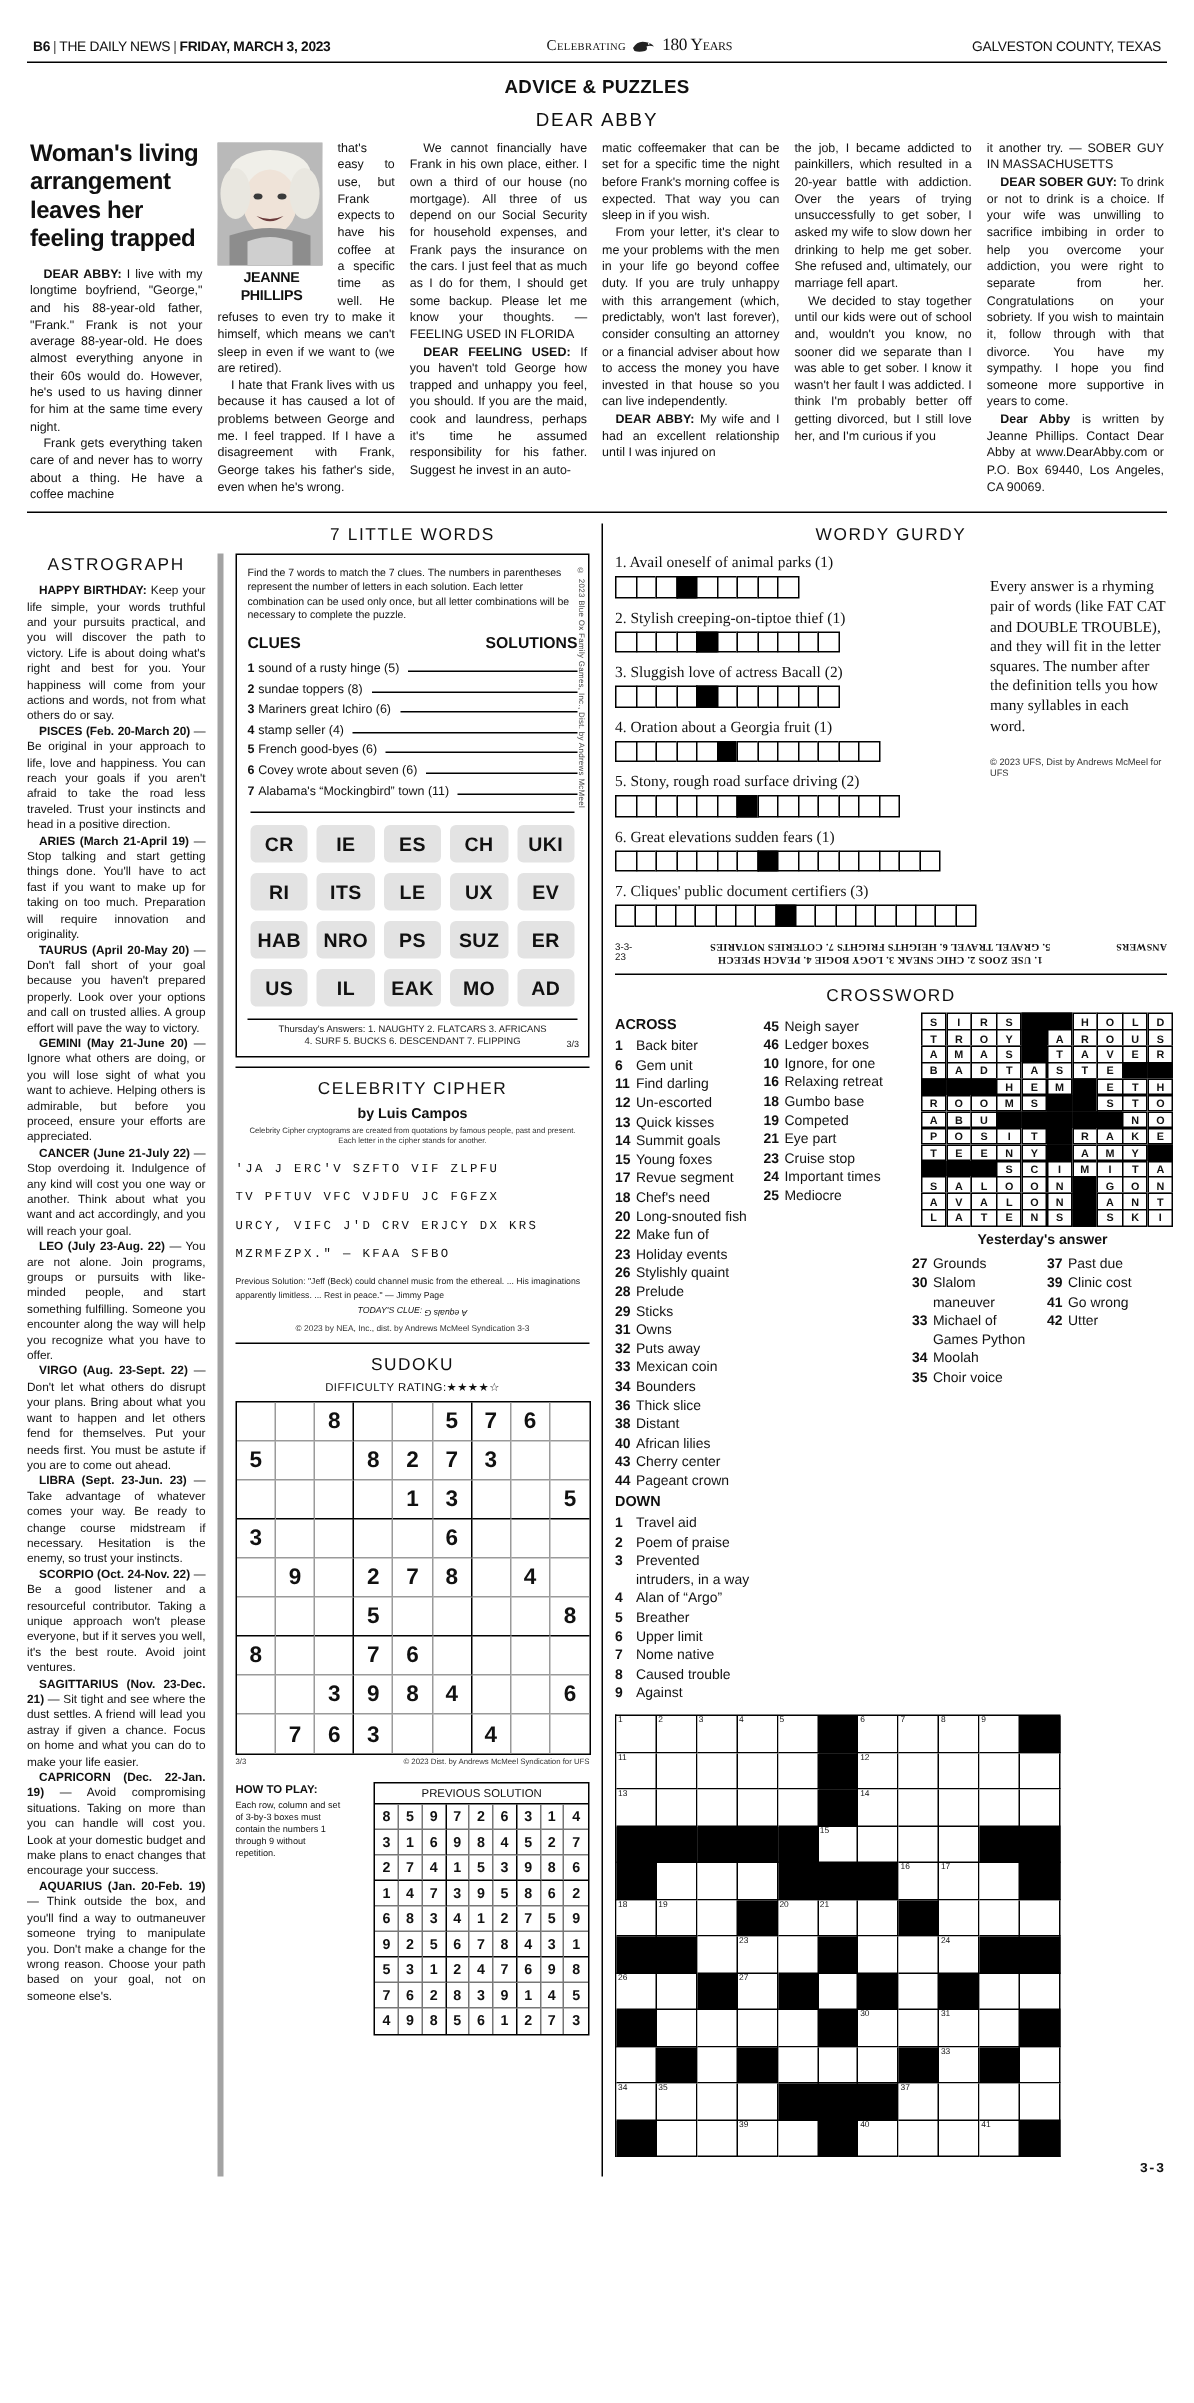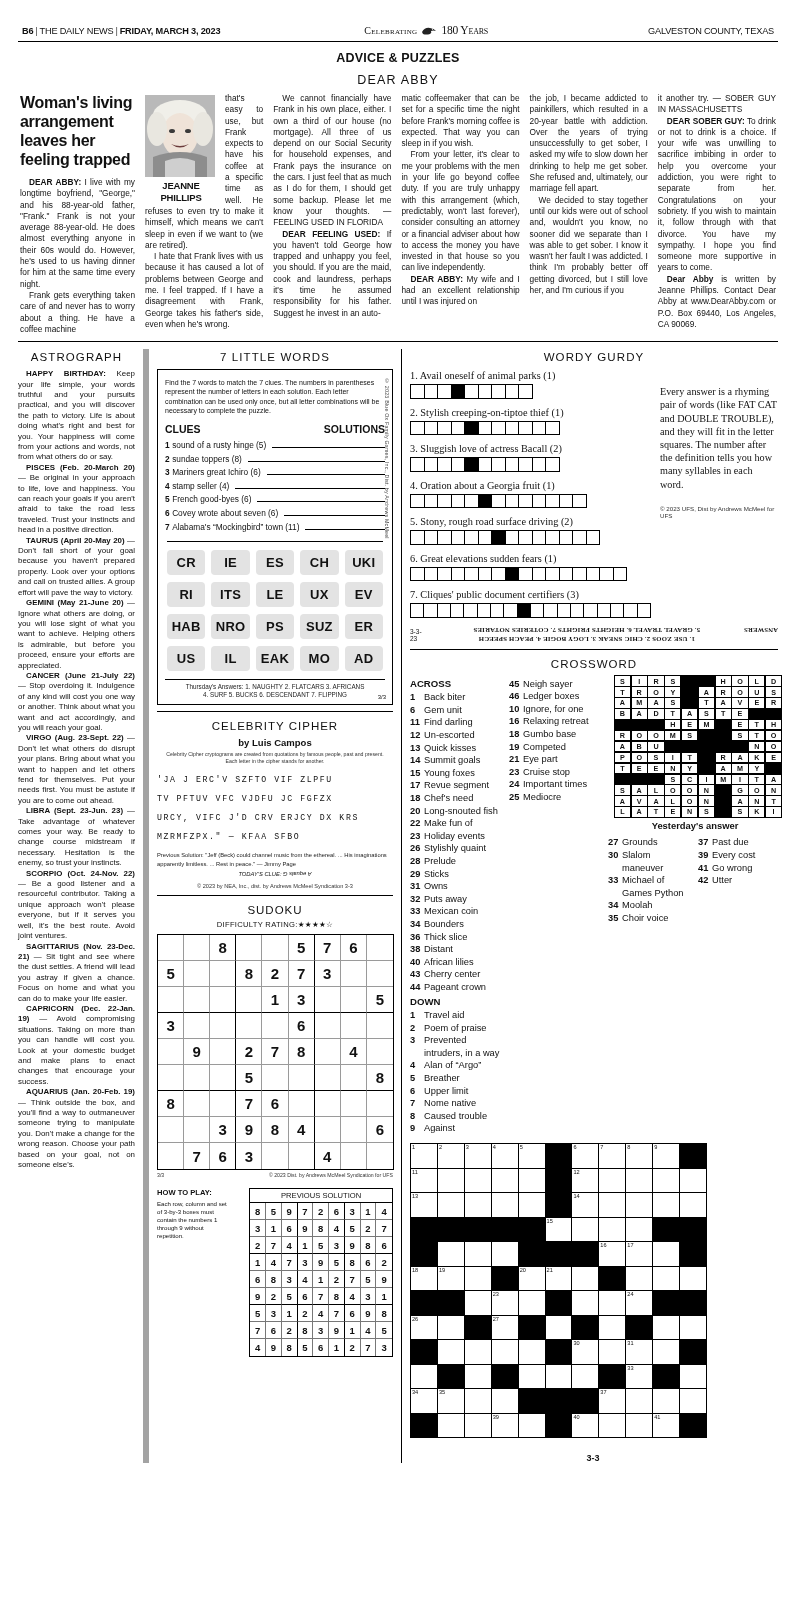--- a/index.html
+++ b/index.html
@@ -61,21 +61,21 @@
   .byline-photo svg { position:absolute; inset:0; }
   .byline-name {
     text-align:center; font-weight:bold; font-size:9.5px; line-height:11.5px;
     padding-top:3px; letter-spacing:-0.2px;
   }
   .abby-tag { font-size:7.9px; line-height:10.4px; text-align:justify; margin-top:9px; text-indent:9px;}
   .abby-tag b { font-weight:bold; }
 
   
   .main-grid { display:flex; padding-top:7px; }
-  .col-astro { width:131px; padding-right:8px; border-right:6px solid #a3a3a3; }
+  .col-astro { width:131px; padding-right:8px; border-right:4px solid #a3a3a3;margin-top:20px; }
   .col-mid { width:253px; padding:0 8px; border-right:1px solid #000; }
   .col-right { width:376px; padding-left:8px; }
 
   .colhead {
     text-align:center; font-size:11.5px; letter-spacing:1.1px;
     padding:2px 0 6px 0; font-weight:400;
   }
   .astro-body { font-size:7.9px; line-height:10.4px; text-align:justify; hyphens:auto; }
   .astro-body p { margin:0; text-indent:8px; }
   .astro-body b { font-weight:bold; }
@@ -190,21 +190,21 @@
   .cw-ans-col { width:84px; }
 
   .big-grid { margin-top:8px; position:relative; }
   .bg-grid { display:grid; grid-template-columns:repeat(11,1fr); width:297px; border-left:1.3px solid #000; border-top:1.3px solid #000;}
   .bg-cell {
     height:24.5px; border-right:1.3px solid #000; border-bottom:1.3px solid #000;
     position:relative; background:#fff;
   }
   .bg-cell.blk { background:#000; }
   .bg-cell .nm { position:absolute; top:0px; left:1px; font-size:5.6px; line-height:7px;}
-  .bg-date { text-align:center; font-weight:bold; font-size:9px; margin-top:15px; padding-right:2px;}
+  .bg-date { text-align:right; font-weight:bold; font-size:9px; margin-top:3px; padding-right:2px;font-family:Liberation Mono, monospace;}
   .sudoku-pagenum { font-size:5.2px; }
 </style>
 </head>
 <body>
 
 <div class="page">
 
   <div class="masthead">
     <div class="mh-left">
       <b>B6</b><span class="sep">|</span><span>THE DAILY NEWS</span><span class="sep">|</span><b>FRIDAY, MARCH 3, 2023</b>
@@ -277,23 +277,25 @@
     </div>
   </div>
 
   <div class="main-grid">
 
     <div class="col-astro">
       <div class="colhead">ASTROGRAPH</div>
       <div class="astro-body" id="astro-body">
           <p><b>HAPPY BIRTHDAY:</b><span> Keep your life simple, your words truthful and your pursuits practical, and you will discover the path to victory. Life is about doing what's right and best for you. Your happiness will come from your actions and words, not from what others do or say.</span></p>
           <p><b>PISCES (Feb. 20-March 20)</b><span> — Be original in your approach to life, love and happiness. You can reach your goals if you aren't afraid to take the road less traveled. Trust your instincts and head in a positive direction.</span></p>
+          <p><b>ARIES (March 21-April 19)</b><span> — Stop talking and start getting things done. You'll have to act fast if you want to make up for taking on too much. Preparation will require innovation and originality.</span></p>
           <p><b>TAURUS (April 20-May 20)</b><span> — Don't fall short of your goal because you haven't prepared properly. Look over your options and call on trusted allies. A group effort will pave the way to victory.</span></p>
           <p><b>GEMINI (May 21-June 20)</b><span> — Ignore what others are doing, or you will lose sight of what you want to achieve. Helping others is admirable, but before you proceed, ensure your efforts are appreciated.</span></p>
           <p><b>CANCER (June 21-July 22)</b><span> — Stop overdoing it. Indulgence of any kind will cost you one way or another. Think about what you want and act accordingly, and you will reach your goal.</span></p>
+          <p><b>LEO (July 23-Aug. 22)</b><span> — You are not alone. Join programs, groups or pursuits with like-minded people, and start something fulfilling. Someone you encounter along the way will help you recognize what you have to offer.</span></p>
           <p><b>VIRGO (Aug. 23-Sept. 22)</b><span> — Don't let what others do disrupt your plans. Bring about what you want to happen and let others fend for themselves. Put your needs first. You must be astute if you are to come out ahead.</span></p>
           <p><b>LIBRA (Sept. 23-Jun. 23)</b><span> — Take advantage of whatever comes your way. Be ready to change course midstream if necessary. Hesitation is the enemy, so trust your instincts.</span></p>
           <p><b>SCORPIO (Oct. 24-Nov. 22)</b><span> — Be a good listener and a resourceful contributor. Taking a unique approach won't please everyone, but if it serves you well, it's the best route. Avoid joint ventures.</span></p>
           <p><b>SAGITTARIUS (Nov. 23-Dec. 21)</b><span> — Sit tight and see where the dust settles. A friend will lead you astray if given a chance. Focus on home and what you can do to make your life easier.</span></p>
           <p><b>CAPRICORN (Dec. 22-Jan. 19)</b><span> — Avoid compromising situations. Taking on more than you can handle will cost you. Look at your domestic budget and make plans to enact changes that encourage your success.</span></p>
           <p><b>AQUARIUS (Jan. 20-Feb. 19)</b><span> — Think outside the box, and you'll find a way to outmaneuver someone trying to manipulate you. Don't make a change for the wrong reason. Choose your path based on your goal, not on someone else's.</span></p>
         </div>
     </div>
 
     <div class="col-mid">
@@ -1075,21 +1077,21 @@
                   <span class="t">Choir voice</span>
                 </div>
               </div>
             <div class="cw-ans-col" id="cw-down-d">
                 <div class="cw-item">
                   <span class="n">37</span>
                   <span class="t">Past due</span>
                 </div>
                 <div class="cw-item">
                   <span class="n">39</span>
-                  <span class="t">Every cost</span>
+                  <span class="t">Clinic cost</span>
                 </div>
                 <div class="cw-item">
                   <span class="n">41</span>
                   <span class="t">Go wrong</span>
                 </div>
                 <div class="cw-item">
                   <span class="n">42</span>
                   <span class="t">Utter</span>
                 </div>
               </div>

